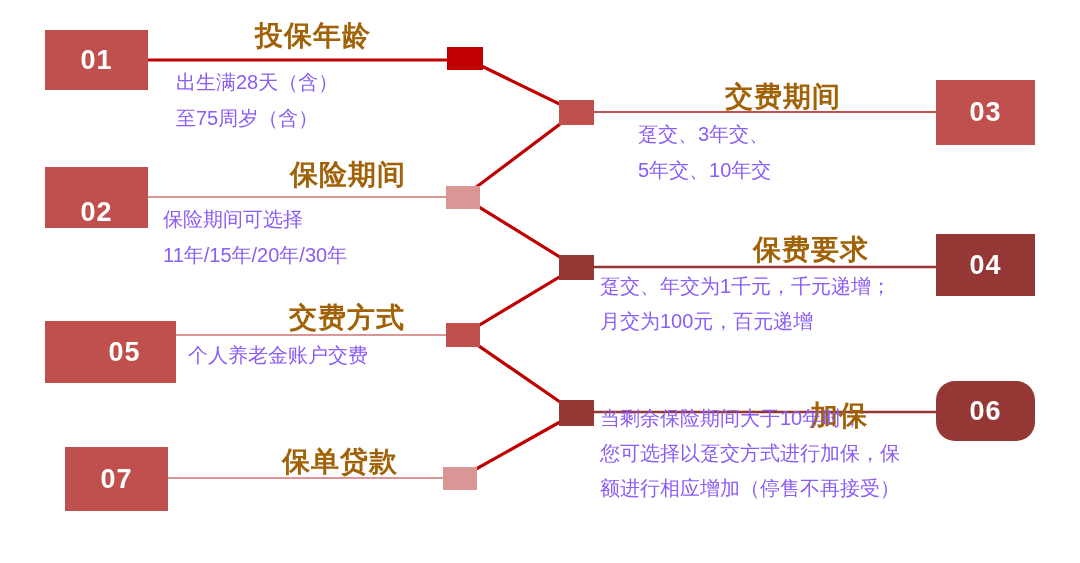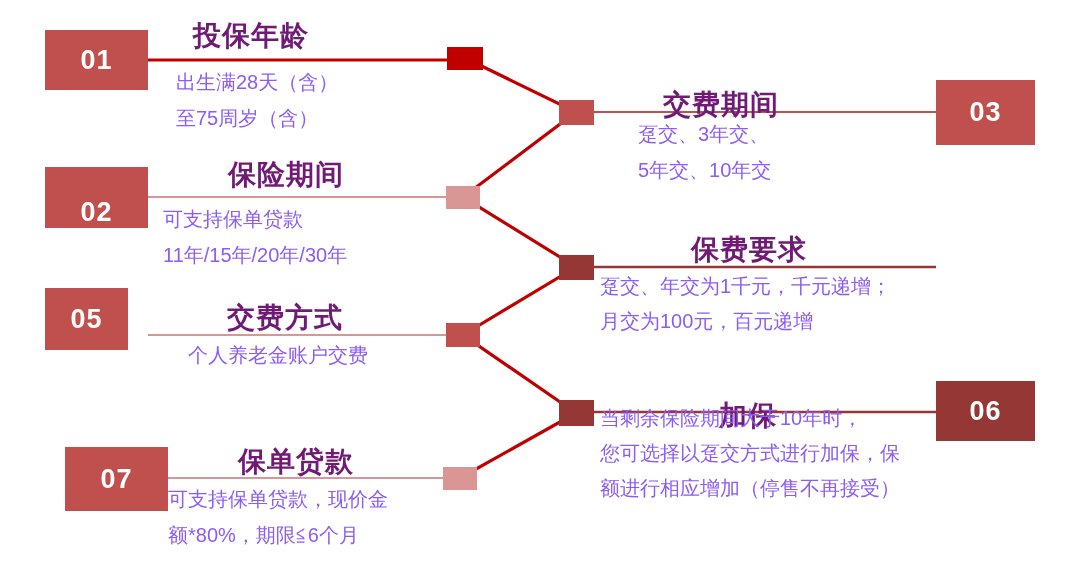--- a/index.html
+++ b/index.html
@@ -22,24 +22,24 @@
     align-items: center;
     justify-content: center;
     color: #ffffff;
     font-weight: bold;
     font-size: 27px;
     letter-spacing: 1px;
   }
   .title {
     position: absolute;
     width: 240px;
-    text-align: center;
+    text-align: right;
     font-weight: bold;
     font-size: 28px;
-    color: #701a75;
+    color: #a16207;
     letter-spacing: 1px;
     white-space: nowrap;
   }
   .desc {
     position: absolute;
     font-size: 20px;
     line-height: 36px;
     color: #8b5cf6;
     white-space: pre-line;
   }
@@ -74,48 +74,49 @@
     <span>01</span>
   </div>
   <div class="title" style="left:131px; top:17px;">投保年龄</div>
   <div class="desc" style="left:176px; top:64px; width:300px;">出生满28天（含）
 至75周岁（含）</div>
 
   <div class="numbox" style="left: 45px; top: 167px; width: 103px; height: 61px; background-color: rgb(192, 80, 77); align-items: flex-end;">
     <span>02</span>
   </div>
   <div class="title" style="left:166px; top:156px;">保险期间</div>
-  <div class="desc" style="left:163px; top:201px; width:310px;">可支持保单贷款
+  <div class="desc" style="left:163px; top:201px; width:310px;">保险期间可选择
 11年/15年/20年/30年</div>
 
   <div class="numbox" style="left: 936px; top: 80px; width: 99px; height: 65px; background-color: rgb(192, 80, 77); justify-content: center;">
     <span>03</span>
   </div>
-  <div class="title" style="left:601px; top:86px;">交费期间</div>
+  <div class="title" style="left:601px; top:78px;">交费期间</div>
   <div class="desc" style="left:638px; top:116px; width:300px;">趸交、3年交、
 5年交、10年交</div>
 
+  <div class="numbox" style="left: 936px; top: 234px; width: 99px; height: 62px; background-color: rgb(149, 55, 53);">
+    <span>04</span>
+  </div>
   <div class="title" style="left:629px; top:231px;">保费要求</div>
   <div class="desc" style="left:600px; top:269px; width:400px; line-height:35px;">趸交、年交为1千元，千元递增；
 月交为100元，百元递增</div>
 
-  <div class="numbox" style="left: 45px; top: 288px; width: 83px; height: 62px; background-color: rgb(192, 80, 77);">
+  <div class="numbox" style="left: 45px; top: 321px; width: 103px; height: 62px; background-color: rgb(192, 80, 77); padding-left: 28px;">
     <span>05</span>
   </div>
   <div class="title" style="left:165px; top:299px;">交费方式</div>
   <div class="desc" style="left:188px; top:337px; width:300px;">个人养老金账户交费</div>
 
-  <div class="numbox" style="left: 936px; top: 381px; width: 99px; height: 60px; background-color: rgb(149, 55, 53);">
+  <div class="numbox" style="left: 936px; top: 381px; width: 99px; height: 60px; background-color: rgb(149, 55, 53); border-radius: 19px;">
     <span>06</span>
   </div>
   <div class="title" style="left:628px; top:397px;">加保</div>
   <div class="desc" style="left:600px; top:401px; width:400px; line-height:35px;">当剩余保险期间大于10年时，
 您可选择以趸交方式进行加保，保
 额进行相应增加（停售不再接受）</div>
 
   <div class="numbox" style="left: 45px; top: 447px; width: 103px; height: 64px; background-color: rgb(192, 80, 77); margin-left: 20px;">
     <span>07</span>
   </div>
-  <div class="title" style="left:176px; top:443px;">保单贷款</div>
-  <div class="desc" style="left:168px; top:481px; width:320px;">可支持保单贷款，现价金
-额*80%，期限≦6个月</div>
+  <div class="title" style="left:158px; top:443px;">保单贷款</div>
 
 </div>
 
 </body></html>

